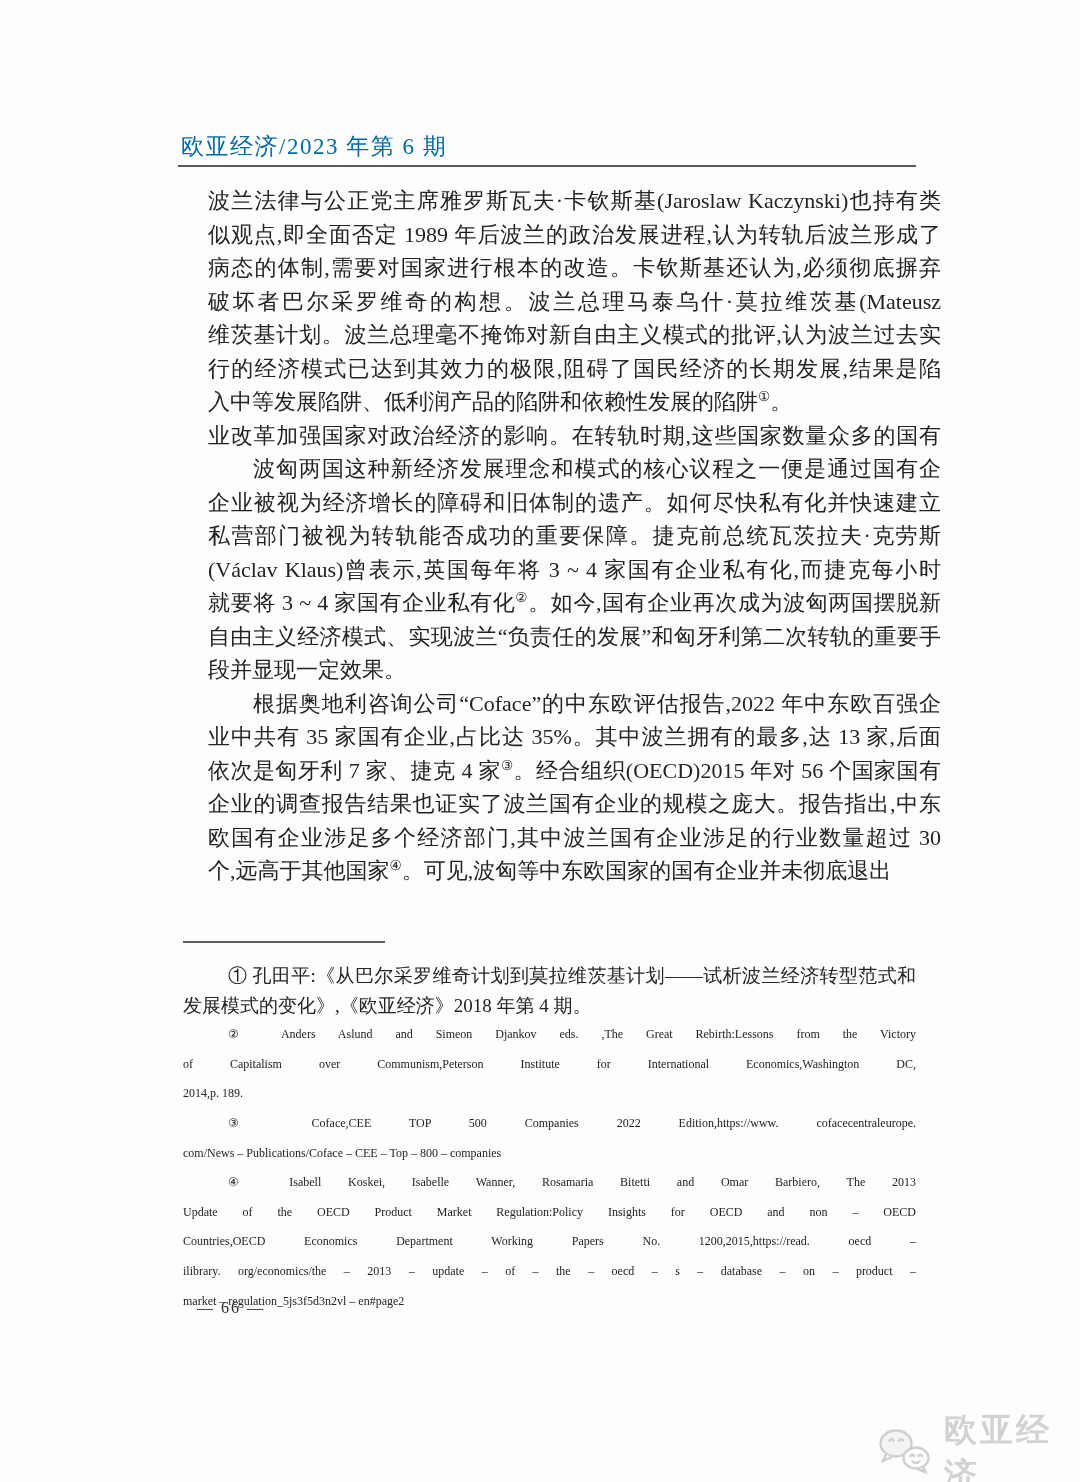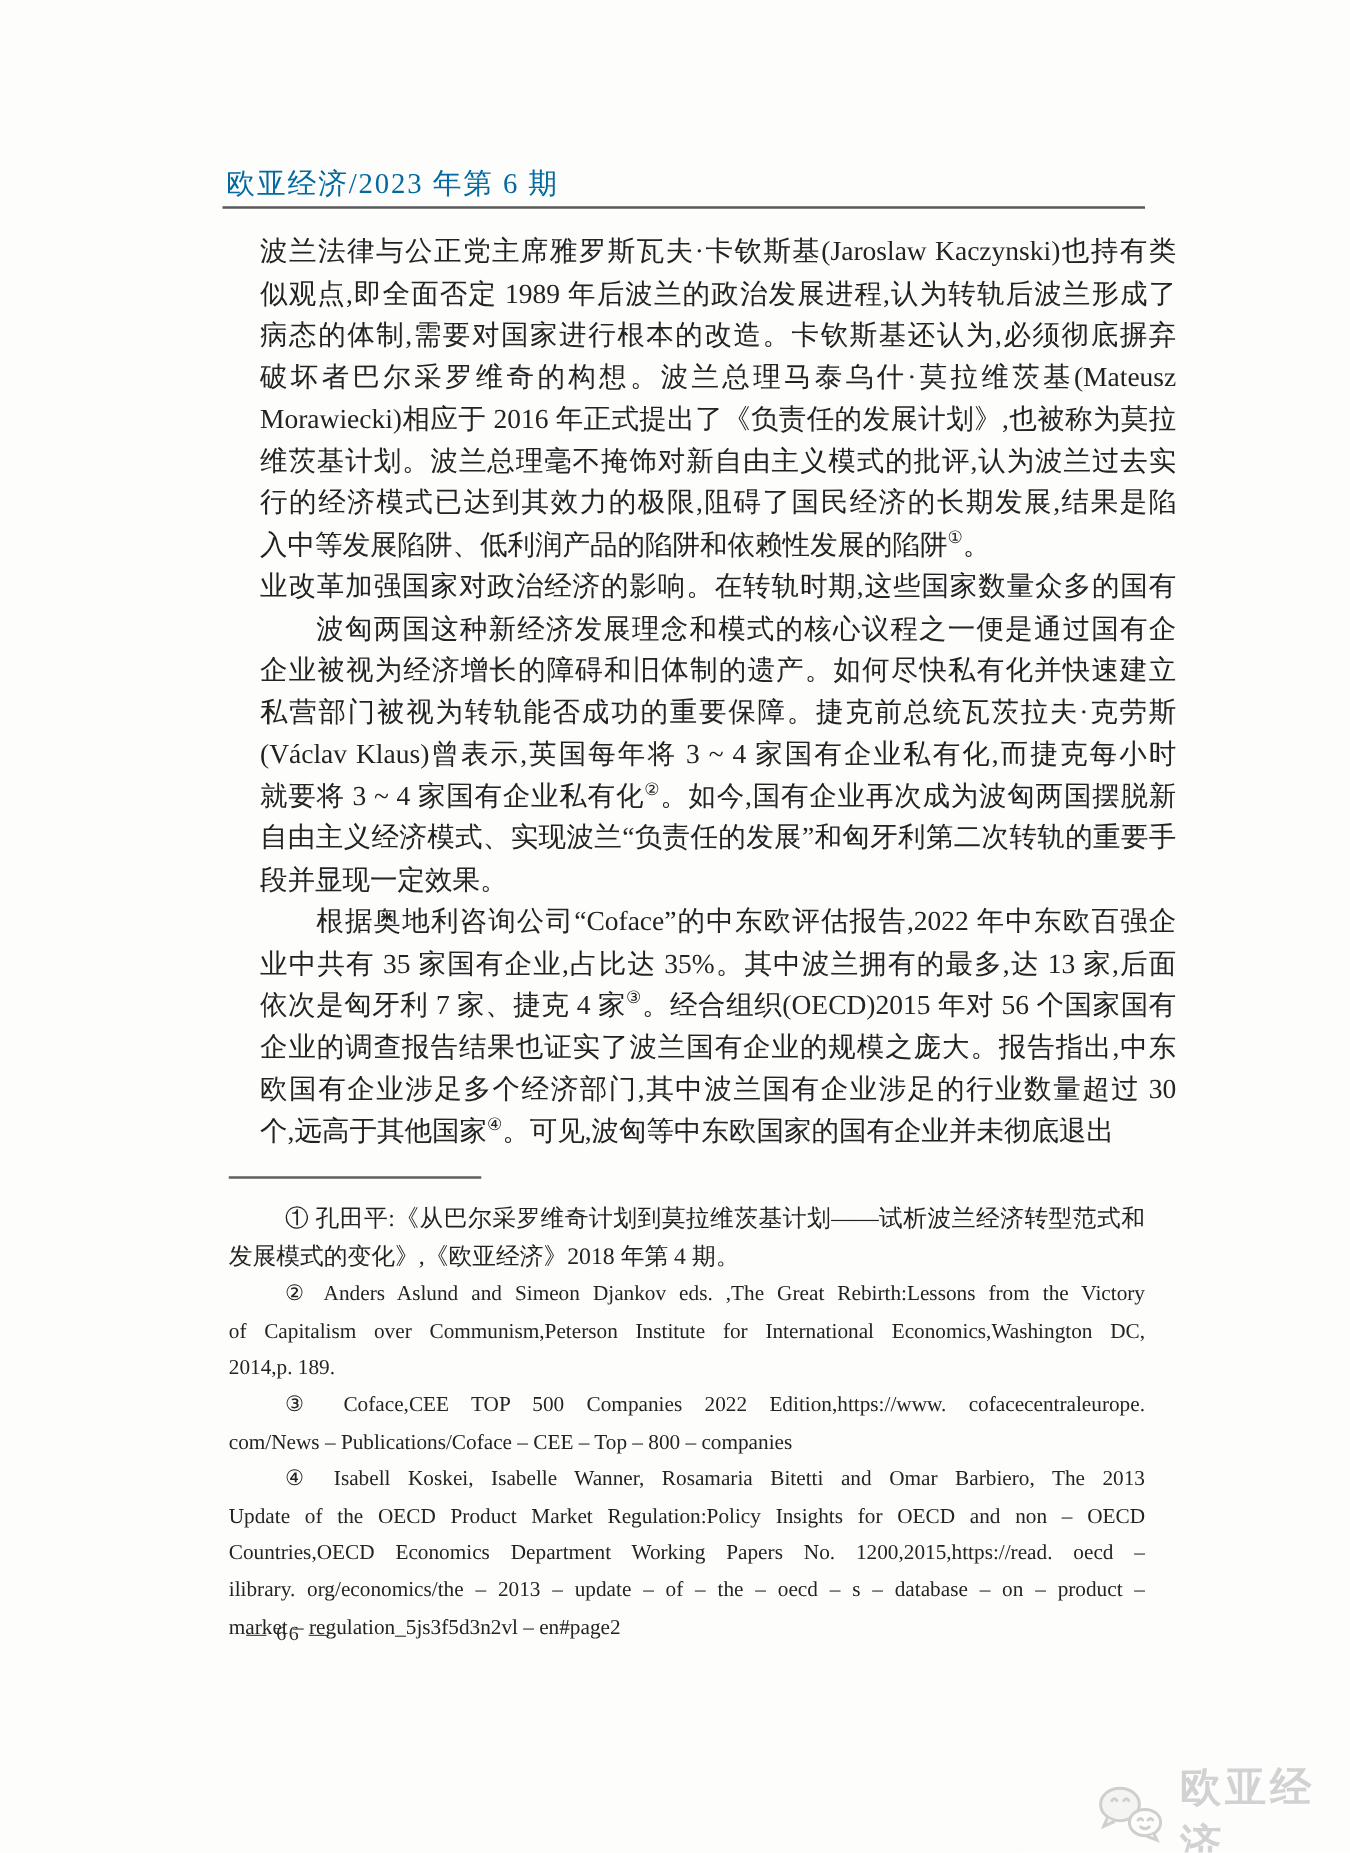--- a/index.html
+++ b/index.html
@@ -52,21 +52,21 @@
     position: absolute;
     left: 183px; top: 941px;
     width: 202px;
     border-top: 2px solid #606060;
   }
   .fn-block {
     position: absolute;
     left: 183px; top: 961px;
     width: 733px;
   }
-  .footnote { font-size: 17px; }
+  .footnote { font-size: 12px; }
   .footnote .line {
     height: 29.6px;
     line-height: 29.6px;
   }
   .footnote.kaiti {
     font-size: 19px;
   }
   .page-number {
     position: absolute;
     left: 197px; top: 1299px;
@@ -99,21 +99,20 @@
   <div class="running-head">欧亚经济/2023 年第 6 期</div>
 
   <div class="running-head-rule"></div>
 
   <div class="body-block" id="body-paragraphs">
       <div class="para">
         <div class="line">波兰法律与公正党主席雅罗斯瓦夫·卡钦斯基(Jaroslaw Kaczynski)也持有类</div>
         <div class="line">似观点,即全面否定 1989 年后波兰的政治发展进程,认为转轨后波兰形成了</div>
         <div class="line">病态的体制,需要对国家进行根本的改造。卡钦斯基还认为,必须彻底摒弃</div>
         <div class="line">破坏者巴尔采罗维奇的构想。波兰总理马泰乌什·莫拉维茨基(Mateusz</div>
-        <div class="line">Morawiecki)相应于 2016 年正式提出了《负责任的发展计划》,也被称为莫拉</div>
         <div class="line">维茨基计划。波兰总理毫不掩饰对新自由主义模式的批评,认为波兰过去实</div>
         <div class="line">行的经济模式已达到其效力的极限,阻碍了国民经济的长期发展,结果是陷</div>
         <div class="line last">入中等发展陷阱、低利润产品的陷阱和依赖性发展的陷阱<sup class="fnref">①</sup>。</div>
       </div>
       <div class="para">
         <div class="line">业改革加强国家对政治经济的影响。在转轨时期,这些国家数量众多的国有</div>
         <div class="line indent">波匈两国这种新经济发展理念和模式的核心议程之一便是通过国有企</div>
         <div class="line">企业被视为经济增长的障碍和旧体制的遗产。如何尽快私有化并快速建立</div>
         <div class="line">私营部门被视为转轨能否成功的重要保障。捷克前总统瓦茨拉夫·克劳斯</div>
         <div class="line">(Václav Klaus)曾表示,英国每年将 3 ~ 4 家国有企业私有化,而捷克每小时</div>

